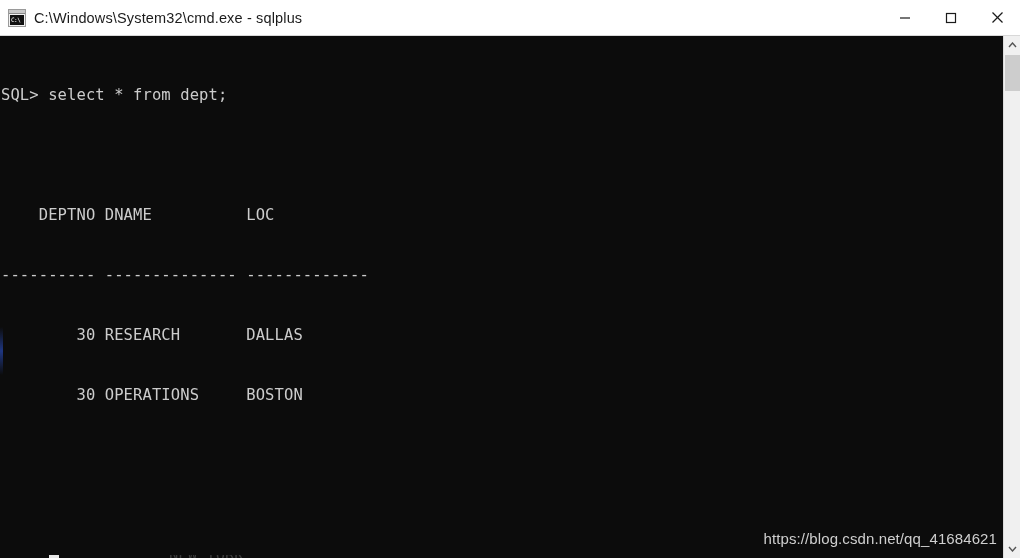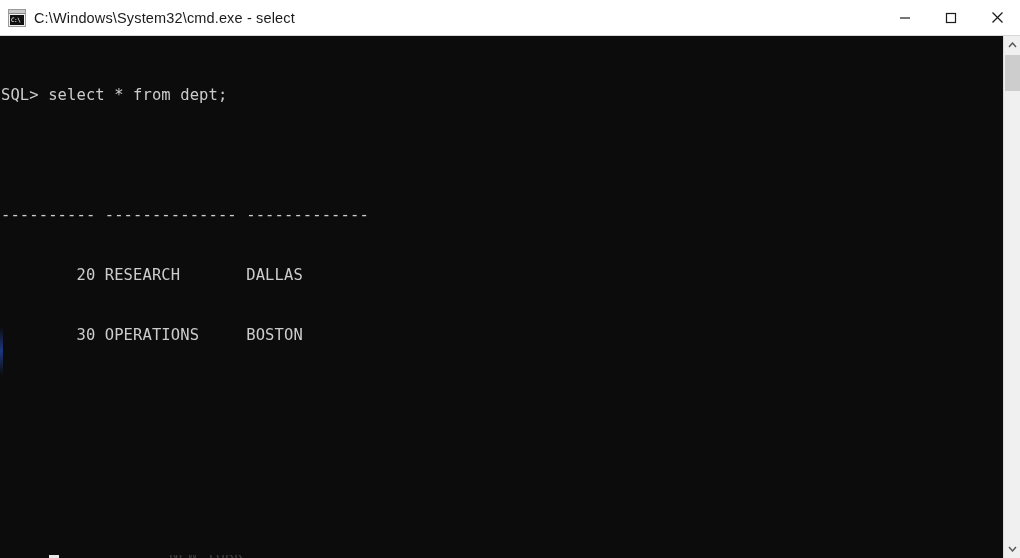--- a/index.html
+++ b/index.html
@@ -216,21 +216,21 @@
 
 <div id="window">
 
   <div id="titlebar">
 
     <div id="title-icon">
       <div class="bar"></div>
       <div class="screen">C:\</div>
     </div>
 
-    <div id="title-text">C:\Windows\System32\cmd.exe - select</div>
+    <div id="title-text">C:\Windows\System32\cmd.exe - sqlplus</div>
 
     <div id="title-spacer"></div>
 
     <button class="winbtn" aria-label="Minimize">
       <svg width="12" height="12" viewBox="0 0 12 12">
         <line x1="1" y1="6" x2="11" y2="6" stroke="#1b1b1b" stroke-width="1.2"></line>
       </svg>
     </button>
 
     <button class="winbtn" aria-label="Maximize">
@@ -245,29 +245,31 @@
         <line x1="11.5" y1="1.5" x2="1.5" y2="11.5" stroke="#1b1b1b" stroke-width="1.2"></line>
       </svg>
     </button>
   </div>
 
   <div id="terminal">
 
     <div id="console-text">
       <div class="line">SQL&gt; select * from dept;</div>
       <div class="line"></div>
+      <div class="line">    DEPTNO DNAME          LOC</div>
       <div class="line">---------- -------------- -------------</div>
-      <div class="line">        20 RESEARCH       DALLAS</div>
+      <div class="line">        30 RESEARCH       DALLAS</div>
       <div class="line">        30 OPERATIONS     BOSTON</div>
       
       
     </div>
 
     <div id="left-artifact"></div>
 
+    <div id="watermark">https://blog.csdn.net/qq_41684621</div>
 
     <div id="clipped-row">
       <div class="inner">                  NEW YORK</div>
     </div>
     <div id="clipped-cursor"></div>
   </div>
 
   <div id="scrollbar">
     <div id="sb-track"></div>
     <div class="sb-arrow" id="sb-up">

